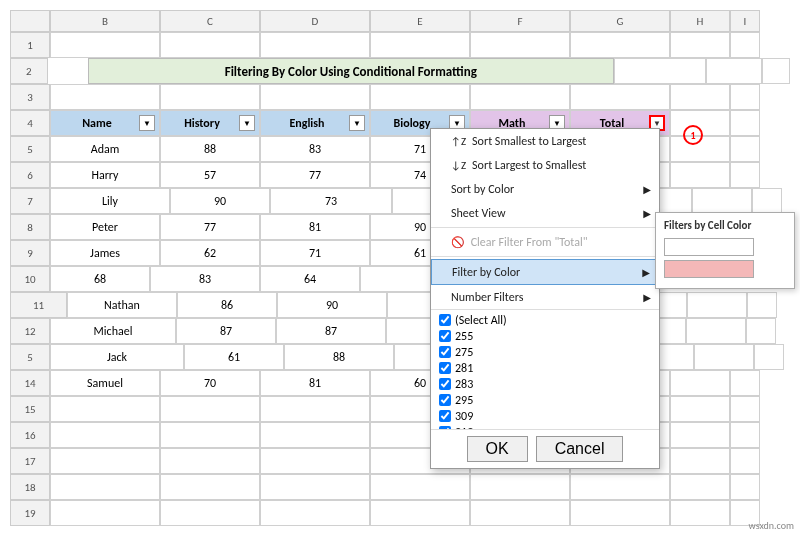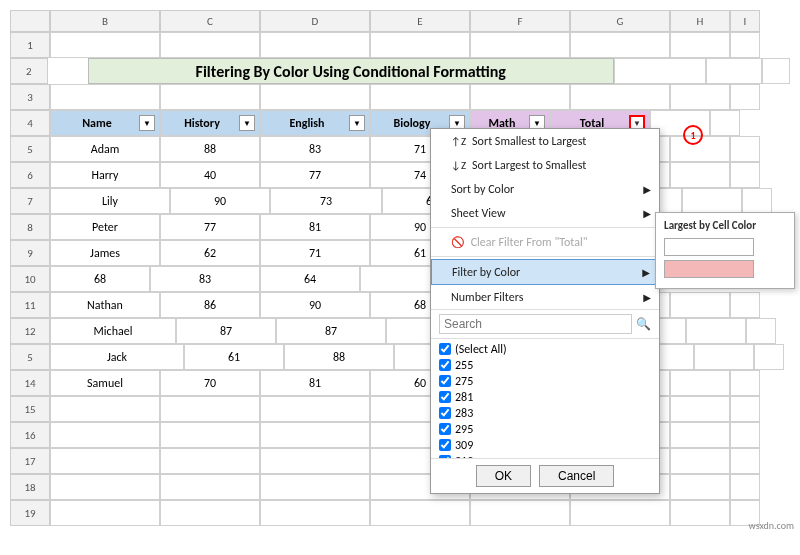--- a/index.html
+++ b/index.html
@@ -170,21 +170,21 @@
       gap: 8px;
       padding: 6px;
       border-top: 1px solid #ddd;
     }
 
     .dialog-btn {
       padding: 3px 18px;
       border: 1px solid #999;
       background: #f0f0f0;
       cursor: pointer;
-      font-size: 12px;
+      font-size: 16px;
     }
 
     
     .filter-color-panel {
       position: absolute;
       top: 212px;
       left: 655px;
       background: #fff;
       border: 1px solid #aaa;
       box-shadow: 2px 2px 6px rgba(0,0,0,0.2);
@@ -301,21 +301,21 @@
     <div class="cell empty" style="width:110px;"></div>
     <div class="cell empty" style="width:100px;"></div>
     <div class="cell empty" style="width:100px;"></div>
     <div class="cell empty" style="width:100px;"></div>
     <div class="cell empty" style="width:60px;"></div>
     <div class="cell empty" style="width:30px;"></div>
   </div>
 
   <div style="display:flex; height:26px;">
     <div class="cell row-num" style="width:40px;">2</div>
-    <div class="cell title-content" style="width:580px; background:#e2efda; font-weight:bold; font-size:16px; border:1px solid #bbb; justify-content:center;margin-left:40px;">
+    <div class="cell title-content" style="width:580px; background:#e2efda; font-weight:bold; font-size:13px; border:1px solid #bbb; justify-content:center;margin-left:40px;">
       <span>Filtering By Color Using Conditional Formatting</span>
     </div>
     <div class="cell empty" style="width:100px;"></div>
     <div class="cell empty" style="width:60px;"></div>
     <div class="cell empty" style="width:30px;"></div>
   </div>
 
   <div style="display:flex; height:26px;">
     <div class="cell row-num" style="width:40px;">3</div>
     <div class="cell empty" style="width:110px;"></div>
@@ -339,21 +339,21 @@
       <span class="filter-btn">▼</span>
     </div>
     <div class="cell header blue" style="width:110px;">
       <span class="header-label">English</span>
       <span class="filter-btn">▼</span>
     </div>
     <div class="cell header blue" style="width:100px;">
       <span class="header-label">Biology</span>
       <span class="filter-btn">▼</span>
     </div>
-    <div class="cell header math" style="width:80px;">
+    <div class="cell header math" style="width:100px;">
       <span class="header-label">Math</span>
       <span class="filter-btn">▼</span>
     </div>
     <div class="cell header total" style="width:100px; background:#e2c4e8; position:relative;">
       <span class="header-label">Total</span>
       <span class="filter-btn" style="background:#fff; border:2px solid #ff0000; color:#333;">▼</span>
     </div>
     <div class="cell empty" style="width:60px;"></div>
     <div class="cell empty" style="width:30px;"></div>
   </div>
@@ -366,33 +366,33 @@
       <div class="cell num-col" style="width:110px;">83</div>
       <div class="cell num-col" style="width:100px;">71</div>
       <div class="cell num-col" style="width:100px;"></div>
       <div class="cell num-col" style="width:100px;"></div>
       <div class="cell empty" style="width:60px;"></div>
       <div class="cell empty" style="width:30px;"></div>
     </div>
       <div style="display: flex; height: 26px;">
       <div class="cell row-num" style="width:40px;">6</div>
       <div class="cell name-col" style="width:110px;">Harry</div>
-      <div class="cell num-col" style="width:100px;">40</div>
+      <div class="cell num-col" style="width:100px;">57</div>
       <div class="cell num-col" style="width:110px;">77</div>
       <div class="cell num-col" style="width:100px;">74</div>
       <div class="cell num-col" style="width:100px;"></div>
       <div class="cell num-col" style="width:100px;"></div>
       <div class="cell empty" style="width:60px;"></div>
       <div class="cell empty" style="width:30px;"></div>
     </div>
       <div style="display: flex; height: 26px;">
       <div class="cell row-num" style="width:40px;">7</div>
       <div class="cell name-col" style="width:120px;">Lily</div>
       <div class="cell num-col" style="width:100px;">90</div>
-      <div class="cell num-col" style="width:112px;">73</div>
+      <div class="cell num-col" style="width:122px;">73</div>
       <div class="cell num-col" style="width:100px;">69</div>
       <div class="cell num-col" style="width:100px;"></div>
       <div class="cell num-col" style="width:100px;"></div>
       <div class="cell empty" style="width:60px;"></div>
       <div class="cell empty" style="width:30px;"></div>
     </div>
       <div style="display: flex; height: 26px;">
       <div class="cell row-num" style="width:40px;">8</div>
       <div class="cell name-col" style="width:110px;">Peter</div>
       <div class="cell num-col" style="width:100px;">77</div>
@@ -418,21 +418,21 @@
       <div class="cell row-num" style="width:40px;">10</div>
       <div class="cell num-col" style="width:100px;">68</div>
       <div class="cell num-col" style="width:110px;">83</div>
       <div class="cell num-col" style="width:100px;">64</div>
       <div class="cell num-col" style="width:100px;"></div>
       <div class="cell num-col" style="width:100px;"></div>
       <div class="cell empty" style="width:60px;"></div>
       <div class="cell empty" style="width:30px;"></div>
     </div>
       <div style="display: flex; height: 26px;">
-      <div class="cell row-num" style="width:40px;">11</div>
+      <div class="cell row-num" style="width:57px;">11</div>
       <div class="cell name-col" style="width:110px;">Nathan</div>
       <div class="cell num-col" style="width:100px;">86</div>
       <div class="cell num-col" style="width:110px;">90</div>
       <div class="cell num-col" style="width:100px;">68</div>
       <div class="cell num-col" style="width:100px;"></div>
       <div class="cell num-col" style="width:100px;"></div>
       <div class="cell empty" style="width:60px;"></div>
       <div class="cell empty" style="width:30px;"></div>
     </div>
       <div style="display: flex; height: 26px;">
@@ -553,24 +553,20 @@
       </div>
       <div class="dropdown-divider"></div>
       <div class="dropdown-item highlighted">
         <span>Filter by Color</span>
         <span class="arrow">▶</span>
       </div>
       <div class="dropdown-item">
         <span>Number Filters</span>
         <span class="arrow">▶</span>
       </div>
-      <div class="dropdown-search">
-        <input type="text" style="flex: 1 1 0%; border: 1px solid rgb(204, 204, 204); font-size: 12px; padding: 2px 4px;" placeholder="Search">
-        <span style="font-size:12px; color:#666;">🔍</span>
-      </div>
       <div class="checklist-area" id="checklist-container">
       <div class="check-item">
             <input type="checkbox" checked="" style="">
             <span>(Select All)</span>
           </div>
           <div class="check-item">
             <input type="checkbox" checked="" style="">
             <span>255</span>
           </div>
           <div class="check-item">
@@ -599,21 +595,21 @@
           </div>
         </div>
       <div class="dialog-buttons">
         <button class="dialog-btn">OK</button>
         <button class="dialog-btn">Cancel</button>
       </div>
     </div>
   </div>
 
   <div class="filter-color-panel">
-    <div class="filter-color-title">Largest by Cell Color</div>
+    <div class="filter-color-title">Filters by Cell Color</div>
     <div class="color-swatch white-swatch"></div>
     <div class="color-swatch pink-swatch"></div>
   </div>
 
   <div class="badge badge-1">1</div>
   <div class="badge badge-2">2</div>
   <div class="badge badge-3" style="position:absolute; top:218px; left:763px; width:20px; height:20px; border-radius:50%; border:2px solid #ff0000; background:transparent; display:flex; align-items:center; justify-content:center; font-size:10px; font-weight:bold; color:#ff0000;">3</div>
 
   <div class="watermark">wsxdn.com</div>
 </div>

